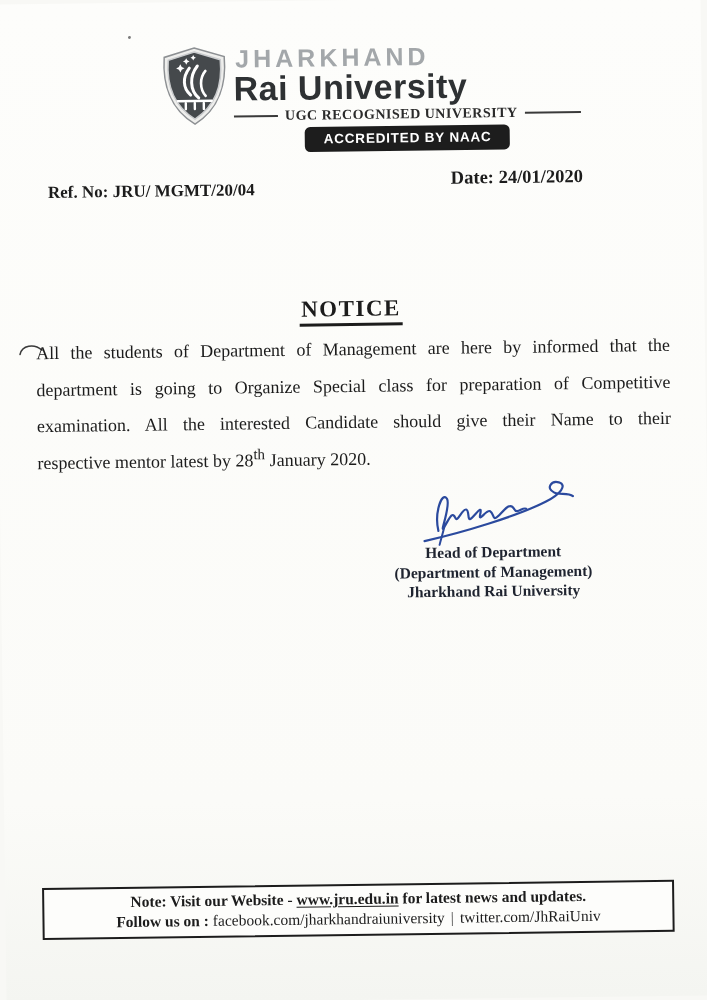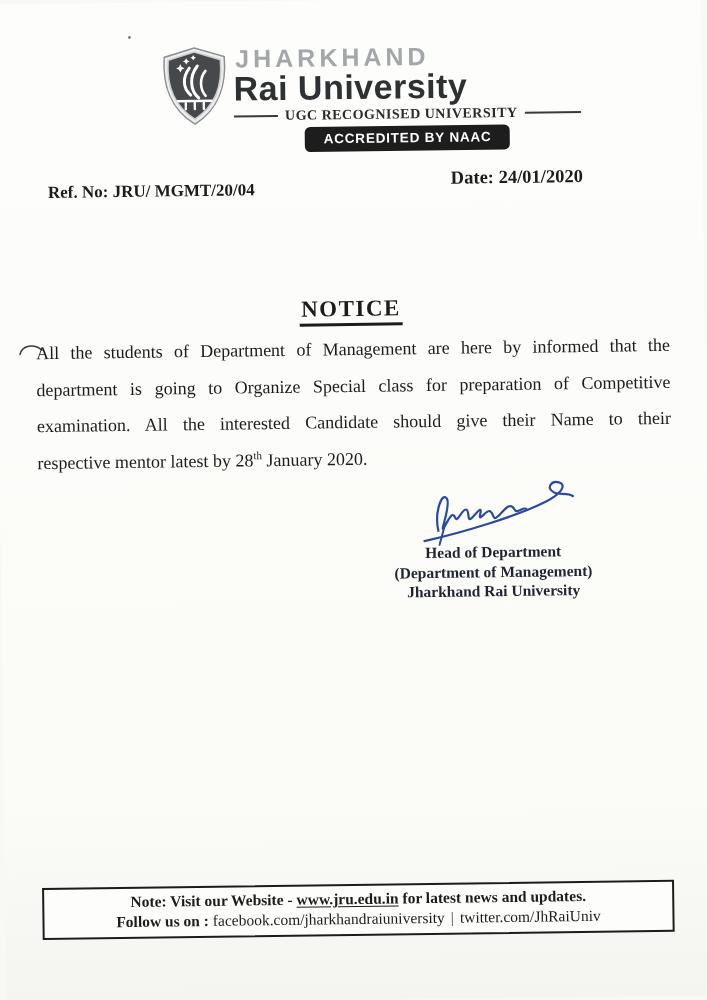--- a/index.html
+++ b/index.html
@@ -64,21 +64,21 @@
     display:inline-block;font-weight:bold;font-size:23px;letter-spacing:1.5px;
     border-bottom:3.5px solid #1c1c1c;padding:0 2px 1px;
   }
   
   .para{position:absolute;top:331px;left:38px;width:634px;font-size:18px;}
   .jline{
     text-align:justify;text-align-last:justify;
     height:36.5px;line-height:36.5px;white-space:normal;
   }
   .lastline{height:36.5px;line-height:36.5px;text-align:left;}
-  .lastline sup{font-size:11px;line-height:0;}
+  .lastline sup{font-size:15px;line-height:0;}
   .artifact-arc{position:absolute;top:337px;left:20px;width:26px;height:16px;}
   .speck{position:absolute;top:33px;left:134px;width:3px;height:3px;border-radius:50%;background:#7b7b7b;}
   
   .sig-block{position:absolute;top:480px;left:390px;width:205px;text-align:center;}
   .sig-svg{position:absolute;top:0px;left:32px;width:156px;height:68px;}
   .sig-text{margin-top:64px;font-weight:bold;font-size:15.5px;line-height:19.5px;color:#1f2430;}
   
   .footer-box{
     position:absolute;left:37px;top:884px;width:612px;
     border:2px solid #1c1c1c;

